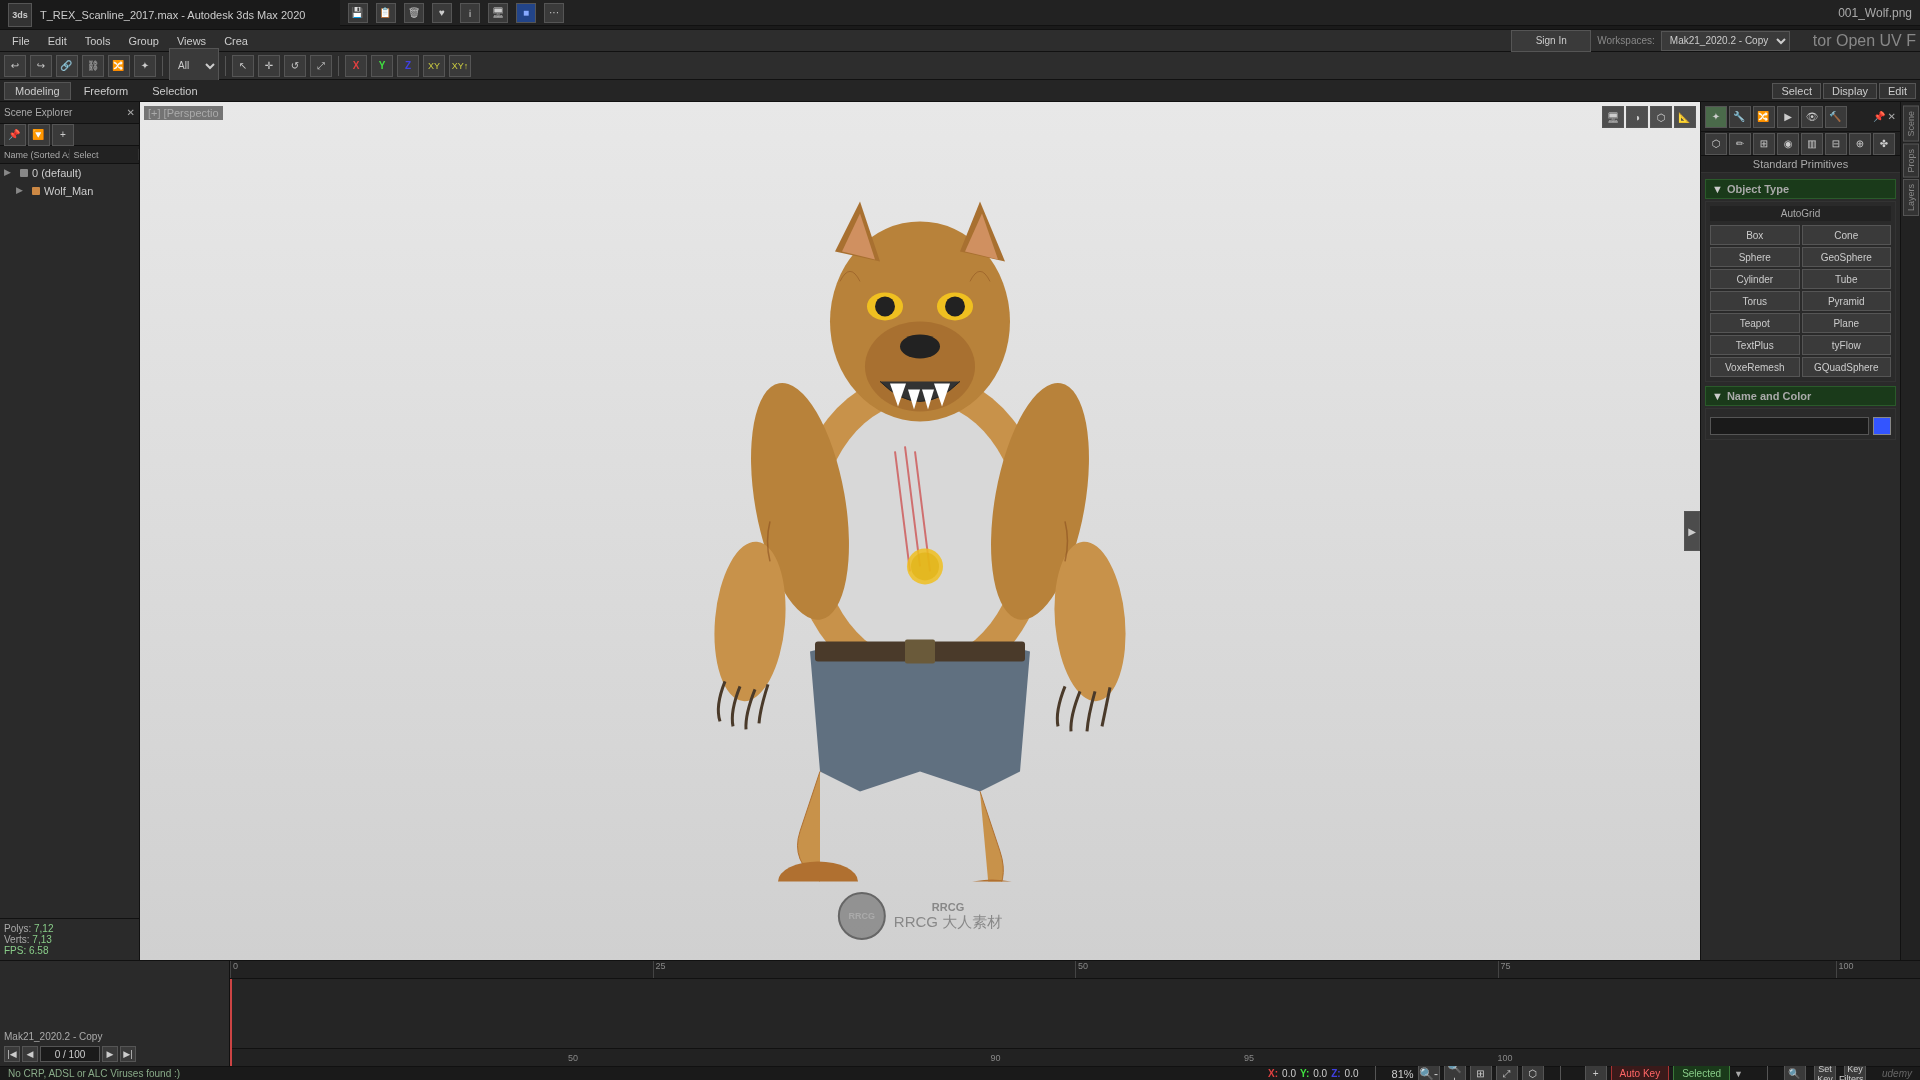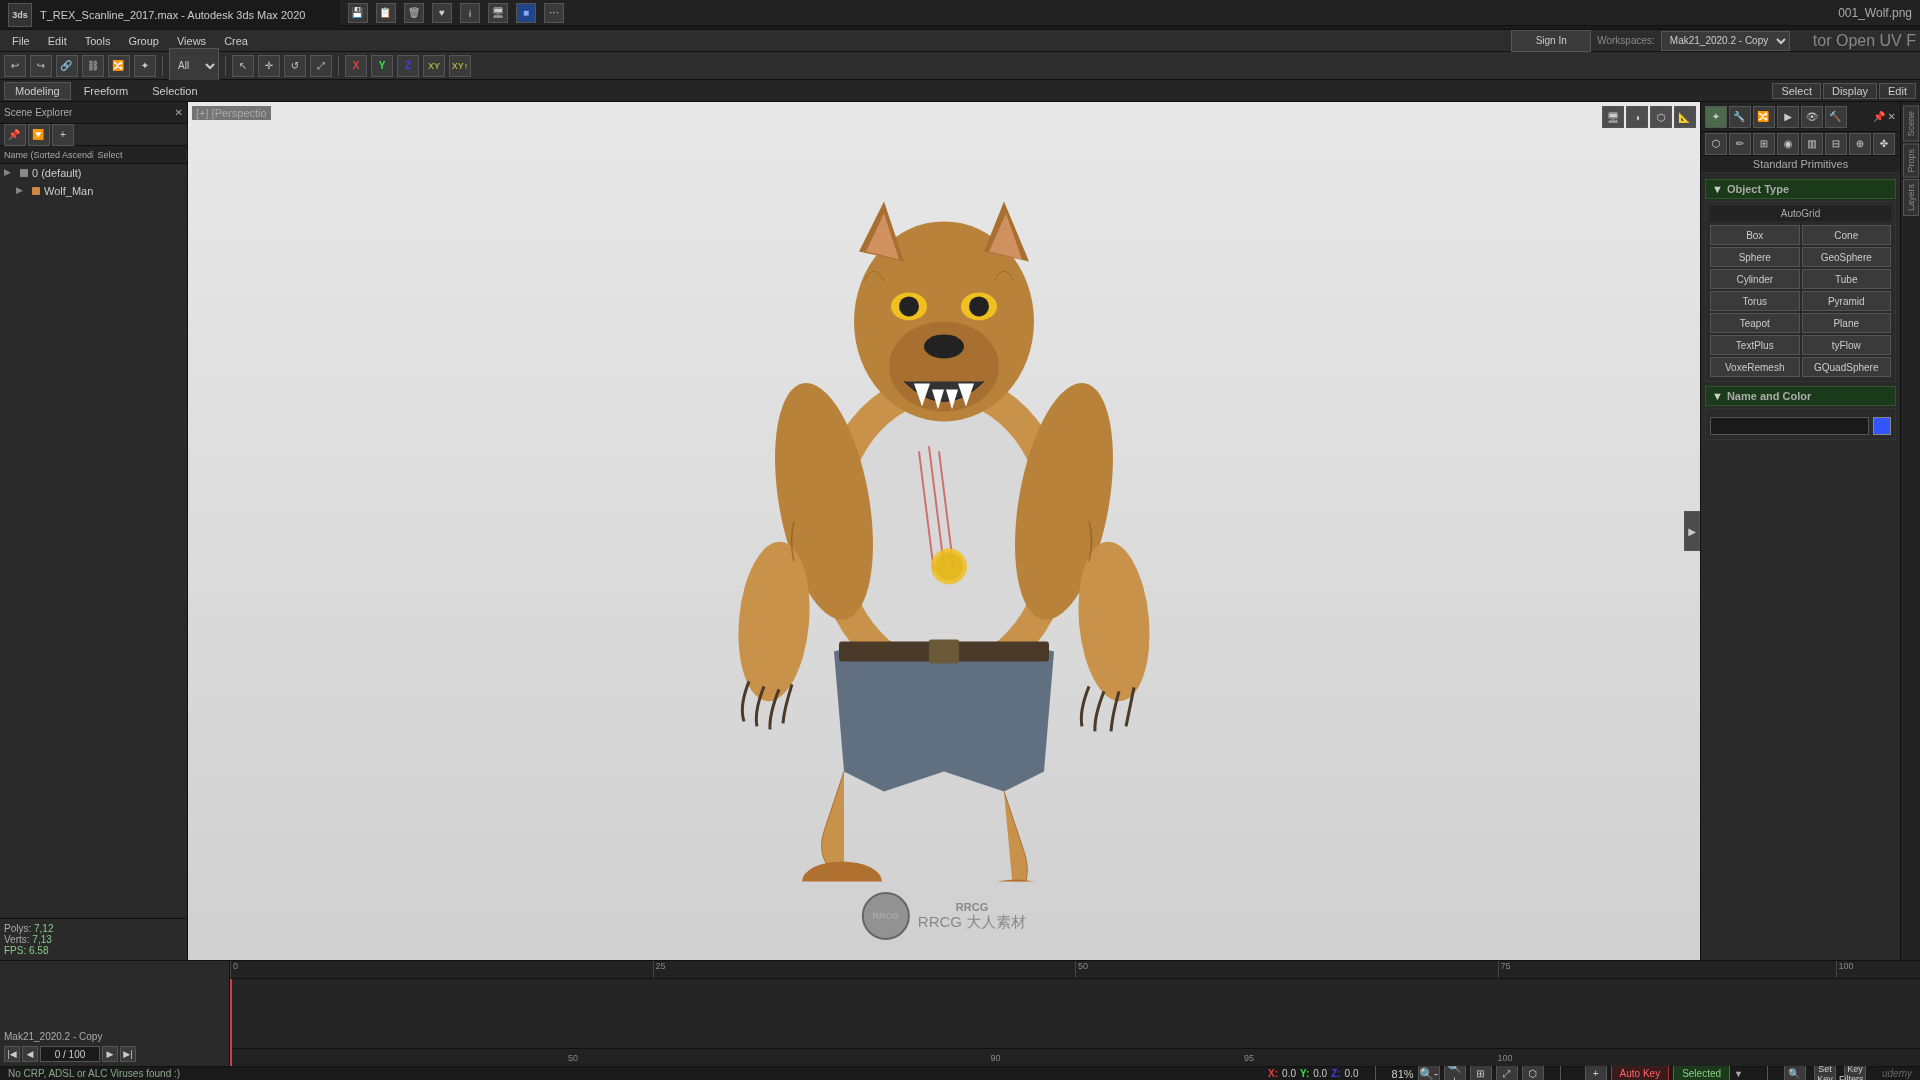--- a/index.html
+++ b/index.html
@@ -144,21 +144,21 @@
 
     
     #main-content {
       flex: 1;
       display: flex;
       overflow: hidden;
     }
 
     
     #left-sidebar {
-      width: 188px;
+      width: 140px;
       background: #2a2a2a;
       border-right: 1px solid #111;
       display: flex;
       flex-direction: column;
       flex-shrink: 0;
     }
     #scene-explorer-header {
       height: 22px;
       background: #222;
       display: flex;

